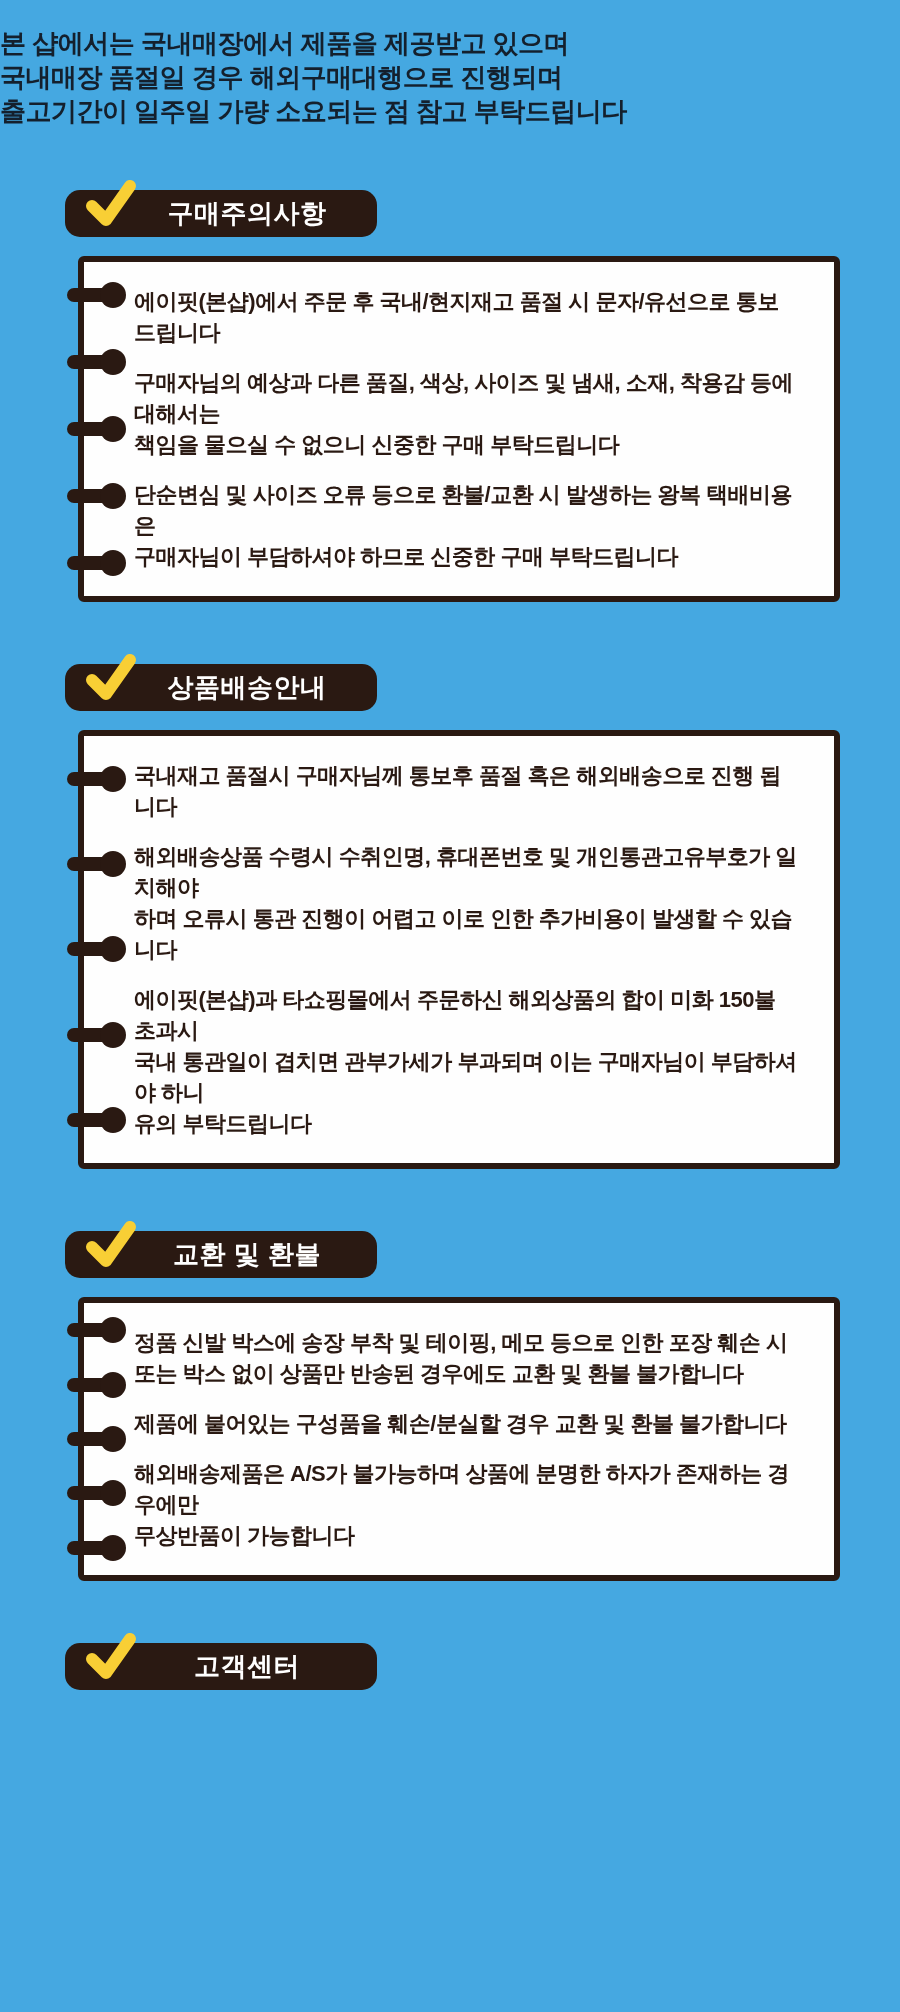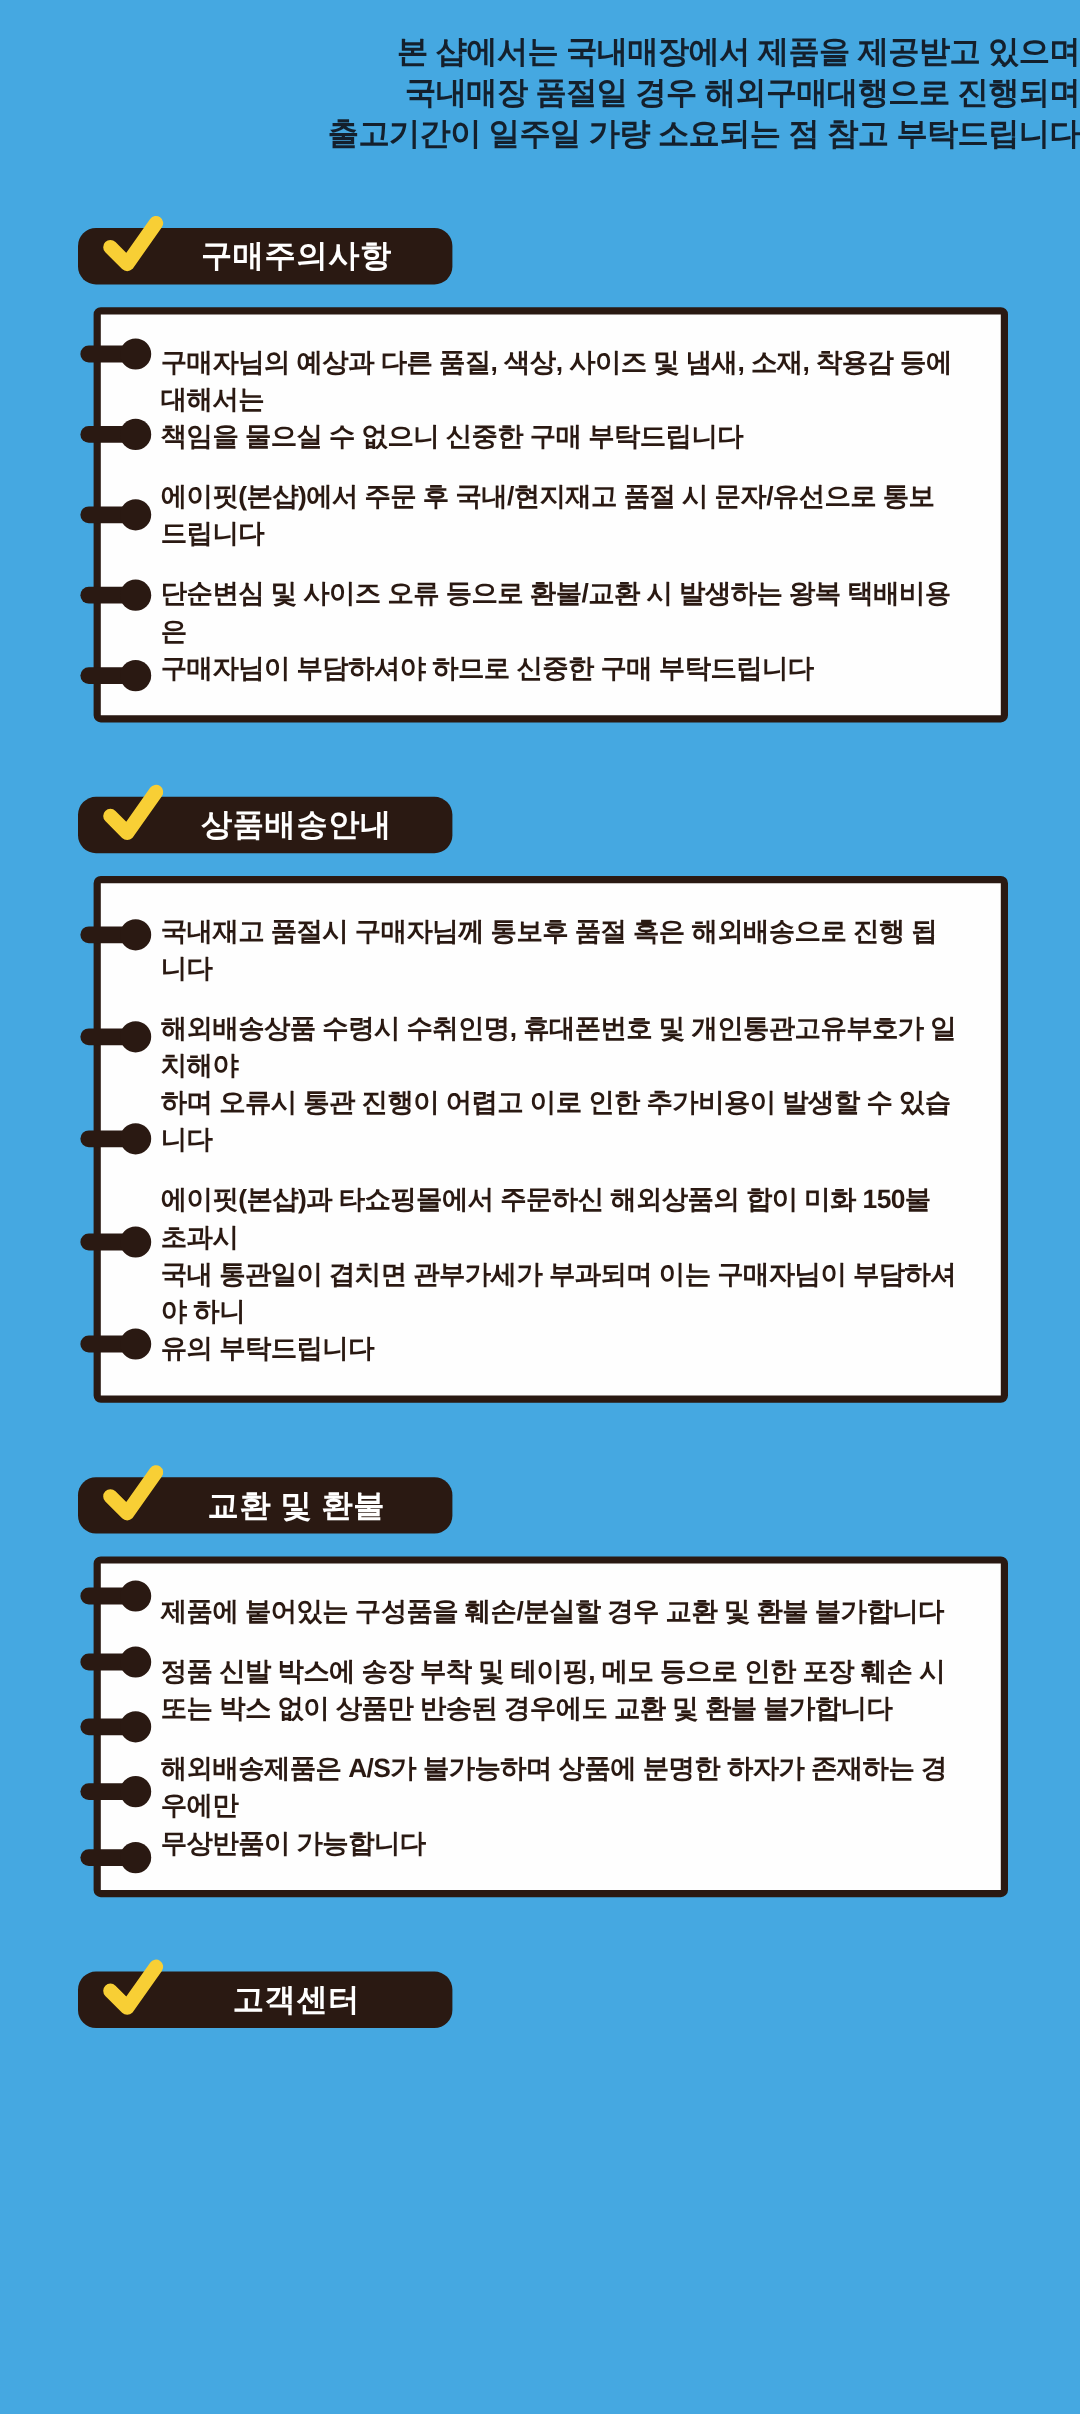--- a/index.html
+++ b/index.html
@@ -13,21 +13,21 @@
   html,body{width:900px;}
   body{
     width:900px;height:2012px;overflow:hidden;
     background:var(--blue);
     font-family:"Liberation Sans",sans-serif;
     -webkit-font-smoothing:antialiased;
   }
   .page{position:relative;width:900px;height:2012px;}
 
   
-  .intro{padding-top:26px;text-align:right;}
+  .intro{padding-top:26px;text-align:left;}
   .intro-line{
     font-size:26px;line-height:34px;font-weight:900;
     color:var(--navy);letter-spacing:-0.5px;
   }
 
   
   .section{margin-top:62px;}
   .pill{
     position:relative;margin-left:65px;width:312px;height:47px;
     background:var(--dark);border-radius:15px;
@@ -97,23 +97,23 @@
             <div class="pin">
               <span class="pin-stem"></span>
               <span class="pin-head"></span>
             </div>
             <div class="pin">
               <span class="pin-stem"></span>
               <span class="pin-head"></span>
             </div>
           </div>
       <div class="items">
+            <div class="item">에이핏(본샵)에서 주문 후 국내/현지재고 품절 시 문자/유선으로 통보드립니다</div>
             <div class="item">구매자님의 예상과 다른 품질, 색상, 사이즈 및 냄새, 소재, 착용감 등에 대해서는
 책임을 물으실 수 없으니 신중한 구매 부탁드립니다</div>
-            <div class="item">에이핏(본샵)에서 주문 후 국내/현지재고 품절 시 문자/유선으로 통보드립니다</div>
             <div class="item">단순변심 및 사이즈 오류 등으로 환불/교환 시 발생하는 왕복 택배비용은
 구매자님이 부담하셔야 하므로 신중한 구매 부탁드립니다</div>
           </div>
     </div>
   </section>
 
   <section class="section section-shipping">
     <div class="pill">
       <span class="check">
         <svg width="56" height="52" viewBox="0 0 56 52" aria-hidden="true">
@@ -182,23 +182,23 @@
             <div class="pin">
               <span class="pin-stem"></span>
               <span class="pin-head"></span>
             </div>
             <div class="pin">
               <span class="pin-stem"></span>
               <span class="pin-head"></span>
             </div>
           </div>
       <div class="items">
-            <div class="item">제품에 붙어있는 구성품을 훼손/분실할 경우 교환 및 환불 불가합니다</div>
             <div class="item">정품 신발 박스에 송장 부착 및 테이핑, 메모 등으로 인한 포장 훼손 시
 또는 박스 없이 상품만 반송된 경우에도 교환 및 환불 불가합니다</div>
+            <div class="item">제품에 붙어있는 구성품을 훼손/분실할 경우 교환 및 환불 불가합니다</div>
             <div class="item">해외배송제품은 A/S가 불가능하며 상품에 분명한 하자가 존재하는 경우에만
 무상반품이 가능합니다</div>
           </div>
     </div>
   </section>
 
   <section class="section section-customer">
     <div class="pill">
       <span class="check">
         <svg width="56" height="52" viewBox="0 0 56 52" aria-hidden="true">

